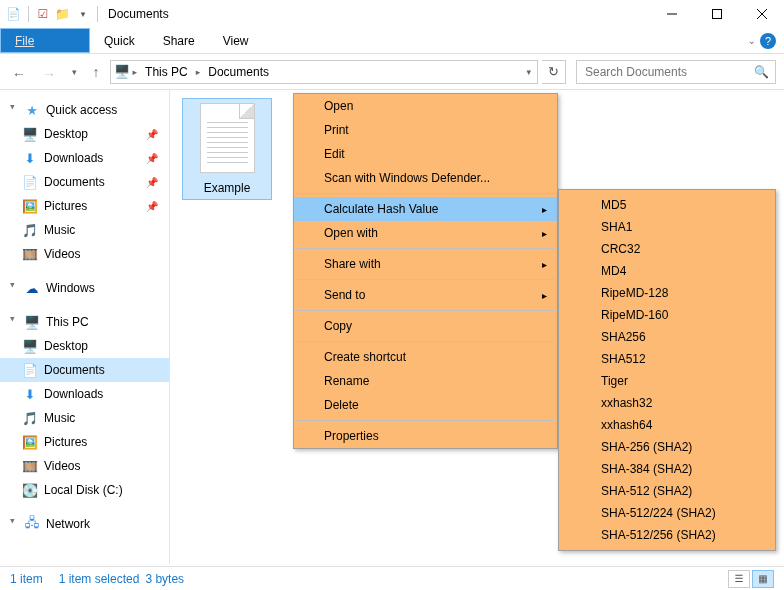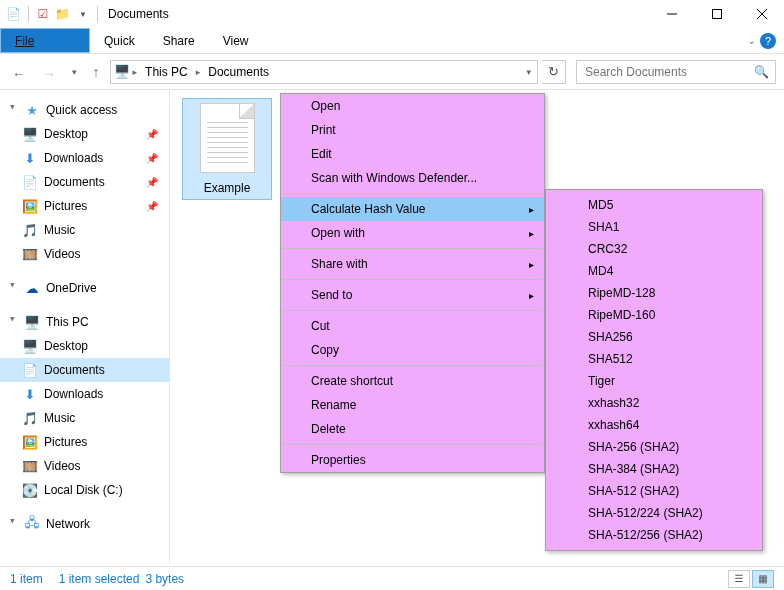--- a/index.html
+++ b/index.html
@@ -6,21 +6,21 @@
   body { margin: 0; width: 784px; height: 590px; background: #fff; overflow: hidden; font-size: 12px; color: #000; position: relative; }
   .titlebar { height: 28px; display: flex; align-items: center; background: #fff; border-bottom: 1px solid #fff; }
   .titlebar .icons { display: flex; gap: 0; align-items: center; padding-left: 4px; }
   .titlebar .icons span { width: 20px; text-align: center; font-size: 12px; }
   .titlebar .divider { width: 1px; height: 16px; background: #ccc; margin: 0 4px; }
   .titlebar .title { margin-left: 6px; font-size: 12px; }
   .titlebar .winbtns { margin-left: auto; display: flex; }
   .titlebar .winbtns .wb { width: 45px; height: 28px; display: flex; align-items: center; justify-content: center; }
   .ribbon-tabs { height: 26px; display: flex; align-items: stretch; border-bottom: 1px solid #e1e1e1; position: relative; }
   .ribbon-tabs .tab { padding: 0 14px; display: flex; align-items: center; font-size: 12px; }
-  .ribbon-tabs .tab.file { background: #1979ca; color: #0f172a; text-decoration: underline; }
+  .ribbon-tabs .tab.file { background: #1979ca; color: #e5e5e5; text-decoration: underline; }
   .ribbon-tabs .rb-right { position: absolute; right: 8px; top: 0; height: 100%; display: flex; align-items: center; gap: 4px; }
   .helpq { width: 16px; height: 16px; border-radius: 50%; background: #1979ca; color: #fff; font-size: 11px; display: flex; align-items: center; justify-content: center; }
   .nav { height: 36px; display: flex; align-items: center; gap: 4px; padding: 0 8px 0 6px; border-bottom: 1px solid #e1e1e1; }
   .nav .narrow { font-size: 14px; color: #666; padding: 4px 6px; }
   .nav .narrow.dis { color: #ccc; }
   .addr { flex: 1; height: 24px; border: 1px solid #ccc; display: flex; align-items: center; gap: 0; padding: 0 0 0 4px; }
   .addr .crumb { padding: 2px 6px; font-size: 12px; }
   .addr .sep { font-size: 9px; color: #666; padding: 0 2px; }
   .addr .end { margin-left: auto; font-size: 9px; color: #666; padding-right: 6px; }
   .refresh { width: 24px; height: 24px; border: 1px solid #ccc; border-left: none; display:flex; align-items:center; justify-content:center; color:#555; font-size:13px; }
@@ -48,21 +48,21 @@
   .ico.net { color:#2e8be6; }
   .content { flex:1; position: relative; padding: 8px 0 0 12px; }
   .file { width: 90px; text-align:center; padding:4px; border:1px solid #84c0f2; background:#cce8ff; font-size:12px; }
   .file .thumb { width: 55px; height: 70px; margin: 0 auto 8px; background:#fff; border:1px solid #ccc; position:relative; }
   .file .thumb::after { content:""; position:absolute; right:0; top:0; width:14px; height:14px; background:linear-gradient(135deg,#fff 50%,#ddd 50%); border-left:1px solid #ccc; border-bottom:1px solid #ccc; }
   .file .thumb .lines { position:absolute; left:6px; right:6px; top:18px; bottom:6px; background: repeating-linear-gradient(#ccc, #ccc 1px, transparent 1px, transparent 5px); }
   .status { position:absolute; bottom:0; left:0; right:0; height:24px; border-top:1px solid #e1e1e1; display:flex; align-items:center; padding:0 10px; gap:16px; font-size:12px; color:#1979ca; }
   .status .right { margin-left:auto; display:flex; gap:2px; }
   .viewbtn { width:22px; height:18px; border:1px solid #ccc; display:flex; align-items:center; justify-content:center; font-size:10px; color:#555;}
   .viewbtn.act { background:#cce8ff; border-color:#84c0f2; }
-  .ctx { position:absolute; background:#f0abfc; border:1px solid #a0a0a0; box-shadow:2px 2px 4px rgba(0,0,0,0.25); font-size:12px; }
+  .ctx { position:absolute; background:#fdba74; border:1px solid #a0a0a0; box-shadow:2px 2px 4px rgba(0,0,0,0.25); font-size:12px;margin-left:13px; }
   .ctx-item { height:24px; display:flex; align-items:center; padding: 0 26px 0 30px; white-space:nowrap; position:relative; }
   .ctx-item.sel { background:#91c9f7; }
   .ctx-item .arrow { position:absolute; right:10px; font-size:10px; }
   .ctx-sep { height:1px; background:#c0c0c0; margin: 3px 2px; }
   .ctx1 { left:280px; top:93px; width:265px; }
   .ctx2 { left:545px; top:189px; width:218px; padding: 4px 12px; }
   svg { display:block; }
 </style>
 </head>
 <body>
@@ -158,21 +158,21 @@
         <span class="ico mus">🎵</span>
         <span>Music</span>
       </div>
     <div class="tree-item">
         <span class="ico vid">🎞️</span>
         <span>Videos</span>
       </div>
     <div class="tree-gap"></div>
     <div class="tree-item h">
         <span class="ico od">☁</span>
-        <span>OneDrive</span>
+        <span>Windows</span>
       </div>
     <div class="tree-gap"></div>
     <div class="tree-item h">
         <span class="ico pc">🖥️</span>
         <span>This PC</span>
       </div>
     <div class="tree-item">
         <span class="ico desk">🖥️</span>
         <span>Desktop</span>
       </div>
@@ -233,21 +233,20 @@
     <div class="ctx-item">Edit</div>
     <div class="ctx-item">Scan with Windows Defender...</div>
     <div class="ctx-sep"></div>
     <div class="ctx-item sel">Calculate Hash Value<span class="arrow">▸</span></div>
     <div class="ctx-item">Open with<span class="arrow">▸</span></div>
     <div class="ctx-sep"></div>
     <div class="ctx-item">Share with<span class="arrow">▸</span></div>
     <div class="ctx-sep"></div>
     <div class="ctx-item">Send to<span class="arrow">▸</span></div>
     <div class="ctx-sep"></div>
-    <div class="ctx-item">Cut</div>
     <div class="ctx-item">Copy</div>
     <div class="ctx-sep"></div>
     <div class="ctx-item">Create shortcut</div>
     <div class="ctx-item">Rename</div>
     <div class="ctx-item">Delete</div>
     <div class="ctx-sep"></div>
     <div class="ctx-item">Properties</div>
   </div>
 
 <div class="ctx ctx2" id="ctx2">

